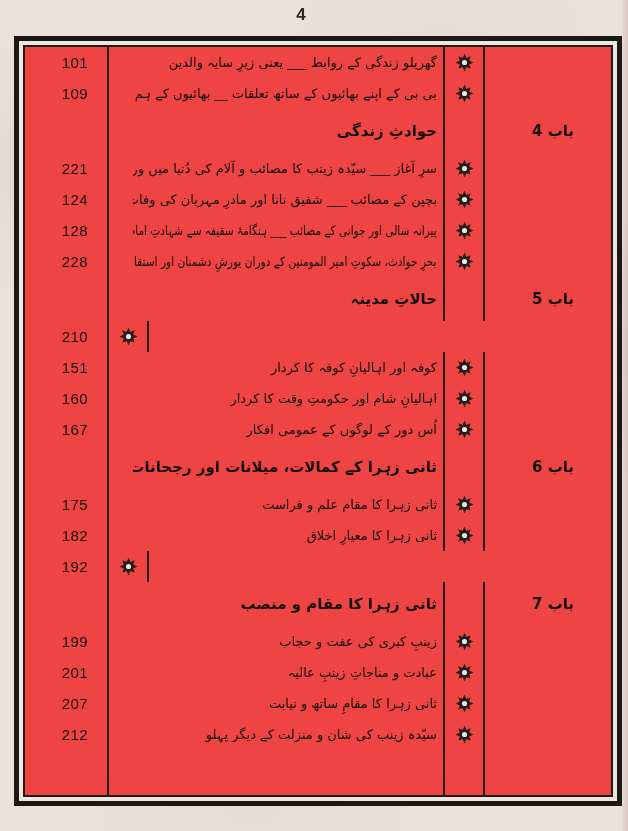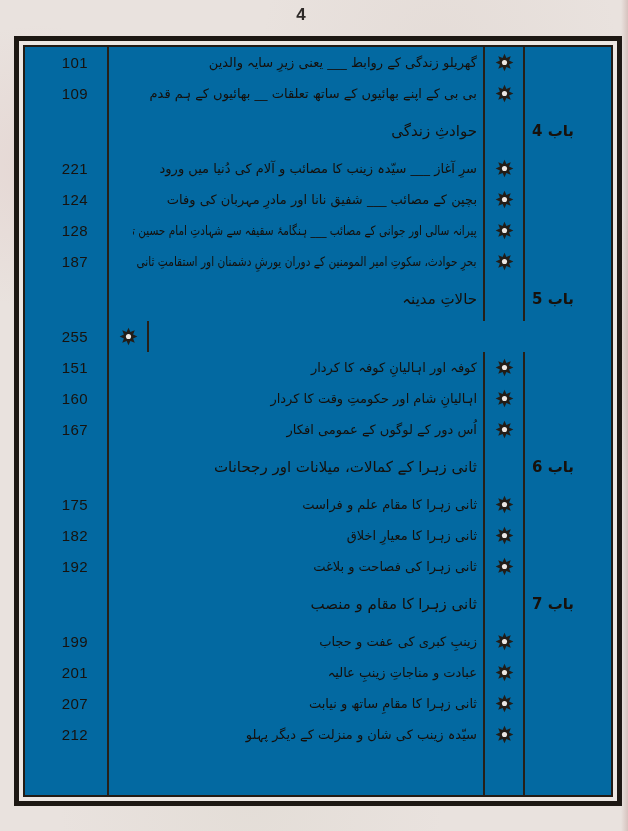--- a/index.html
+++ b/index.html
@@ -23,21 +23,21 @@
     transform:translateX(-13px);
     font-family:"Liberation Sans",sans-serif;font-size:17px;font-weight:700;color:#2e2a28;
   }
   .frame-outer{
     position:absolute;left:14px;top:36px;width:608px;height:770px;
     box-sizing:border-box;border:5px solid #1d1813;padding:4px;
     background:#ece7e3;
   }
   .frame-inner{
     height:100%;box-sizing:border-box;border:2px solid #221c16;
-    background:#0369a1;
+    background:#ef4444;
     display:flex;flex-direction:column;
   }
   #rows{display:flex;flex-direction:column;}
   .row{display:flex;align-items:stretch;}
   .row.entry{height:31px;}
   .row.section{height:44px;}
   .row.filler{flex:1;}
   .cell{box-sizing:border-box;display:flex;align-items:center;min-width:0;}
   .cell.num{
     width:84px;flex:0 0 84px;border-right:2px solid #262019;
@@ -45,29 +45,29 @@
     font-family:"Liberation Sans",sans-serif;font-size:15px;color:#17120e;letter-spacing:.4px;
   }
   .cell.title{
     flex:1 1 auto;border-right:2px solid #262019;
     direction:rtl;justify-content:flex-start;
     padding-right:6px;padding-left:4px;
     overflow:hidden;white-space:nowrap;
     font-size:13px;color:#140f0b;margin-left:24px;
   }
   .cell.title .fit{display:inline-block;white-space:nowrap;}
-  .row.section .cell.title{font-size:15px;font-weight:400;padding-left:47px;}
+  .row.section .cell.title{font-size:15px;font-weight:700;padding-left:47px;}
   .cell.iconcol{
     width:40px;flex:0 0 40px;border-right:2px solid #262019;
     justify-content:center;
   }
   .cell.chapter{
     flex:1 0 86px;max-width:86px;
     direction:ltr;justify-content:flex-start;padding-left:7px;
-    font-size:15px;font-weight:700;color:#17110c;white-space:nowrap;
+    font-size:15px;font-weight:700;color:#17110c;white-space:nowrap;margin-left:40px;
   }
   svg.flower{width:19px;height:19px;display:block;}
 </style>
 </head>
 <body>
 
 <div class="folio">4</div>
 
 <div class="frame-outer">
   <div class="frame-inner">
@@ -145,21 +145,21 @@
     <div class="cell iconcol">
       <svg class="flower" viewBox="0 0 20 20" aria-hidden="true">
         <polygon fill="#221d18" points="19.3,10 14.8,12.0 16.6,16.6 12.0,14.8 10,19.3 8.0,14.8 3.4,16.6 5.2,12.0 0.7,10 5.2,8.0 3.4,3.4 8.0,5.2 10,0.7 12.0,5.2 16.6,3.4 14.8,8.0"></polygon>
         <circle cx="10" cy="10" r="2.7" fill="#ece7e3"></circle>
       </svg>
     </div>
     <div class="cell chapter"></div>
   </div>
 
   <div class="row entry">
-    <div class="cell num">187</div>
+    <div class="cell num">228</div>
     <div class="cell title">
       <span class="fit" style="transform: scaleX(0.816143); transform-origin: right center;">بحرِ حوادث، سکوتِ امیر المومنین کے دوران یورشِ دشمنان اور استقامتِ ثانی زہرا</span>
     </div>
     <div class="cell iconcol">
       <svg class="flower" viewBox="0 0 20 20" aria-hidden="true">
         <polygon fill="#221d18" points="19.3,10 14.8,12.0 16.6,16.6 12.0,14.8 10,19.3 8.0,14.8 3.4,16.6 5.2,12.0 0.7,10 5.2,8.0 3.4,3.4 8.0,5.2 10,0.7 12.0,5.2 16.6,3.4 14.8,8.0"></polygon>
         <circle cx="10" cy="10" r="2.7" fill="#ece7e3"></circle>
       </svg>
     </div>
     <div class="cell chapter"></div>
@@ -168,21 +168,21 @@
   <div class="row section">
     <div class="cell num"></div>
     <div class="cell title">
       <span class="fit">حالاتِ مدینہ</span>
     </div>
     <div class="cell iconcol"></div>
     <div class="cell chapter">باب 5</div>
   </div>
 
   <div class="row entry">
-    <div class="cell num">255</div>
+    <div class="cell num">210</div>
     <div class="cell iconcol">
       <svg class="flower" viewBox="0 0 20 20" aria-hidden="true">
         <polygon fill="#221d18" points="19.3,10 14.8,12.0 16.6,16.6 12.0,14.8 10,19.3 8.0,14.8 3.4,16.6 5.2,12.0 0.7,10 5.2,8.0 3.4,3.4 8.0,5.2 10,0.7 12.0,5.2 16.6,3.4 14.8,8.0"></polygon>
         <circle cx="10" cy="10" r="2.7" fill="#ece7e3"></circle>
       </svg>
     </div>
     <div class="cell chapter"></div>
   </div>
 
   <div class="row entry">
@@ -260,23 +260,20 @@
         <polygon fill="#221d18" points="19.3,10 14.8,12.0 16.6,16.6 12.0,14.8 10,19.3 8.0,14.8 3.4,16.6 5.2,12.0 0.7,10 5.2,8.0 3.4,3.4 8.0,5.2 10,0.7 12.0,5.2 16.6,3.4 14.8,8.0"></polygon>
         <circle cx="10" cy="10" r="2.7" fill="#ece7e3"></circle>
       </svg>
     </div>
     <div class="cell chapter"></div>
   </div>
 
 
   <div class="row entry">
     <div class="cell num">192</div>
-    <div class="cell title">
-      <span class="fit">ثانی زہرا کی فصاحت و بلاغت</span>
-    </div>
     <div class="cell iconcol">
       <svg class="flower" viewBox="0 0 20 20" aria-hidden="true">
         <polygon fill="#221d18" points="19.3,10 14.8,12.0 16.6,16.6 12.0,14.8 10,19.3 8.0,14.8 3.4,16.6 5.2,12.0 0.7,10 5.2,8.0 3.4,3.4 8.0,5.2 10,0.7 12.0,5.2 16.6,3.4 14.8,8.0"></polygon>
         <circle cx="10" cy="10" r="2.7" fill="#ece7e3"></circle>
       </svg>
     </div>
     <div class="cell chapter"></div>
   </div>
 
   <div class="row section">

